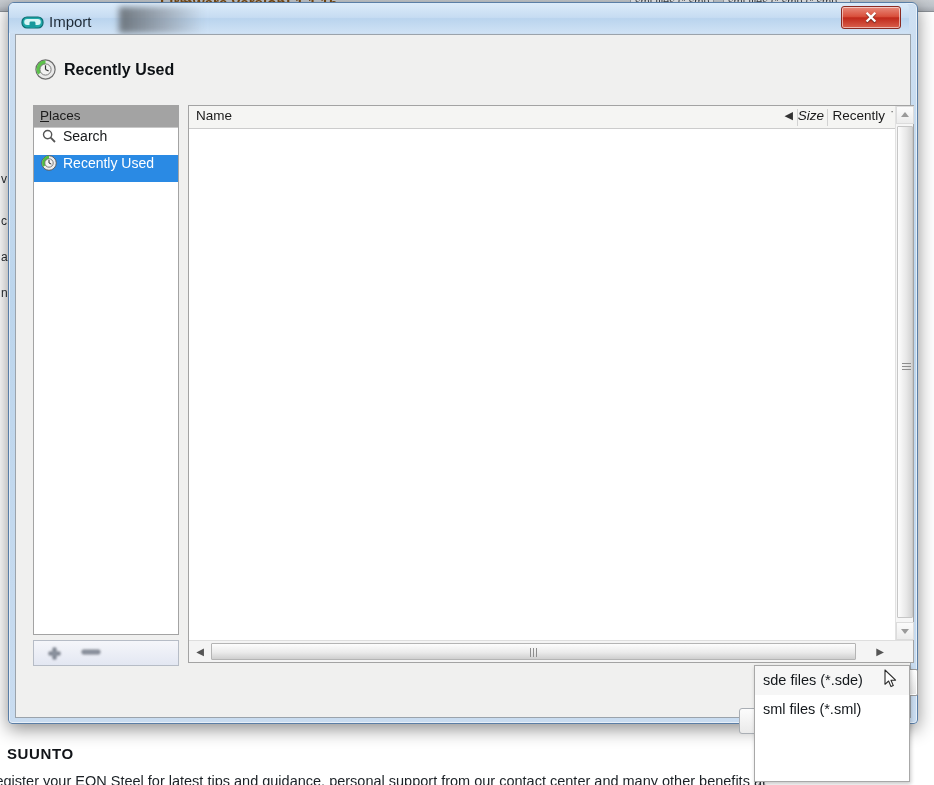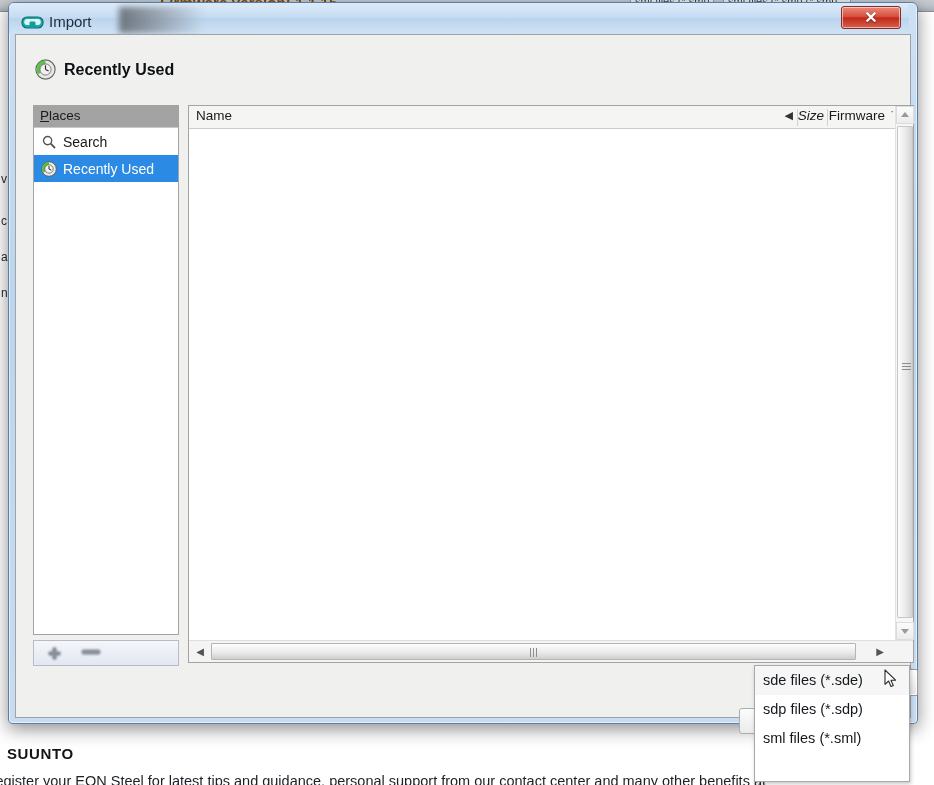--- a/index.html
+++ b/index.html
@@ -117,21 +117,21 @@
     background: #ffffff; border: 1px solid #a3a3a3;
   }
   .pane-head {
     height: 22px; background: #a3a3a3;
     border-bottom: 1px solid #c8c8c8;
     font-size: 13.5px; color: #1b1b1b;
     padding: 2px 0 0 6px;
   }
   .mnemonic { text-decoration: underline; }
   .place-row {
-    height: 27px; display: flex; align-items: center;
+    height: 27px; display: flex; 
     padding-left: 7px; font-size: 14px; color: #16181a; cursor: pointer;
   }
   .place-row.sel { background: #2a8ae4; color: #ffffff; }
   .place-ico { width: 16px; height: 16px; margin-right: 6px; flex: 0 0 16px; }
 
   .places-tools {
     position: absolute; left: 17px; top: 605px;
     width: 146px; height: 26px;
     background: linear-gradient(to bottom,#f5f6fa,#e3e7f2);
     border: 1px solid #b6bcc6;
@@ -313,21 +313,21 @@
         </svg>
       </div>
 
       <div class="files-pane">
         <div class="files-head">
           <span class="col-name">Name</span>
           <span class="col-sort">◀</span>
           <span class="col-div" style="right:115px;"></span>
           <span class="col-size">Size</span>
           <span class="col-div" style="right:85px;"></span>
-          <span class="col-mod">Firmware</span>
+          <span class="col-mod">Recently</span>
           <span class="col-tail">˙</span>
         </div>
 
         <div class="files-body"></div>
 
         <div class="vscroll">
           <div class="vs-arrow up">
             <svg viewBox="0 0 16 16" width="16" height="16">
                 <path d="M8 5 L12 10 L4 10 Z" fill="#9a9a9a"></path>
               </svg>
@@ -364,21 +364,20 @@
       <div class="combo">
         <span class="combo-text">sde files (*.sde)</span>
         <span class="combo-btn">
           <span class="combo-caret"></span>
         </span>
       </div>
     </div>
 
     <div class="dropdown">
       <div class="dd-item hl">sde files (*.sde)</div>
-      <div class="dd-item">sdp files (*.sdp)</div>
       <div class="dd-item">sml files (*.sml)</div>
     </div>
 
     <svg class="cursor-arrow" viewBox="0 0 13 19">
       <path d="M1 1 L1 15.3 L4.6 12 L7 17.6 L9.3 16.6 L7 11.3 L11.6 11.1 Z" fill="#ffffff" stroke="#2a2a2a" stroke-width="1.1" stroke-linejoin="round"></path>
     </svg>
   </div>
 </div>
 
 </body></html>

